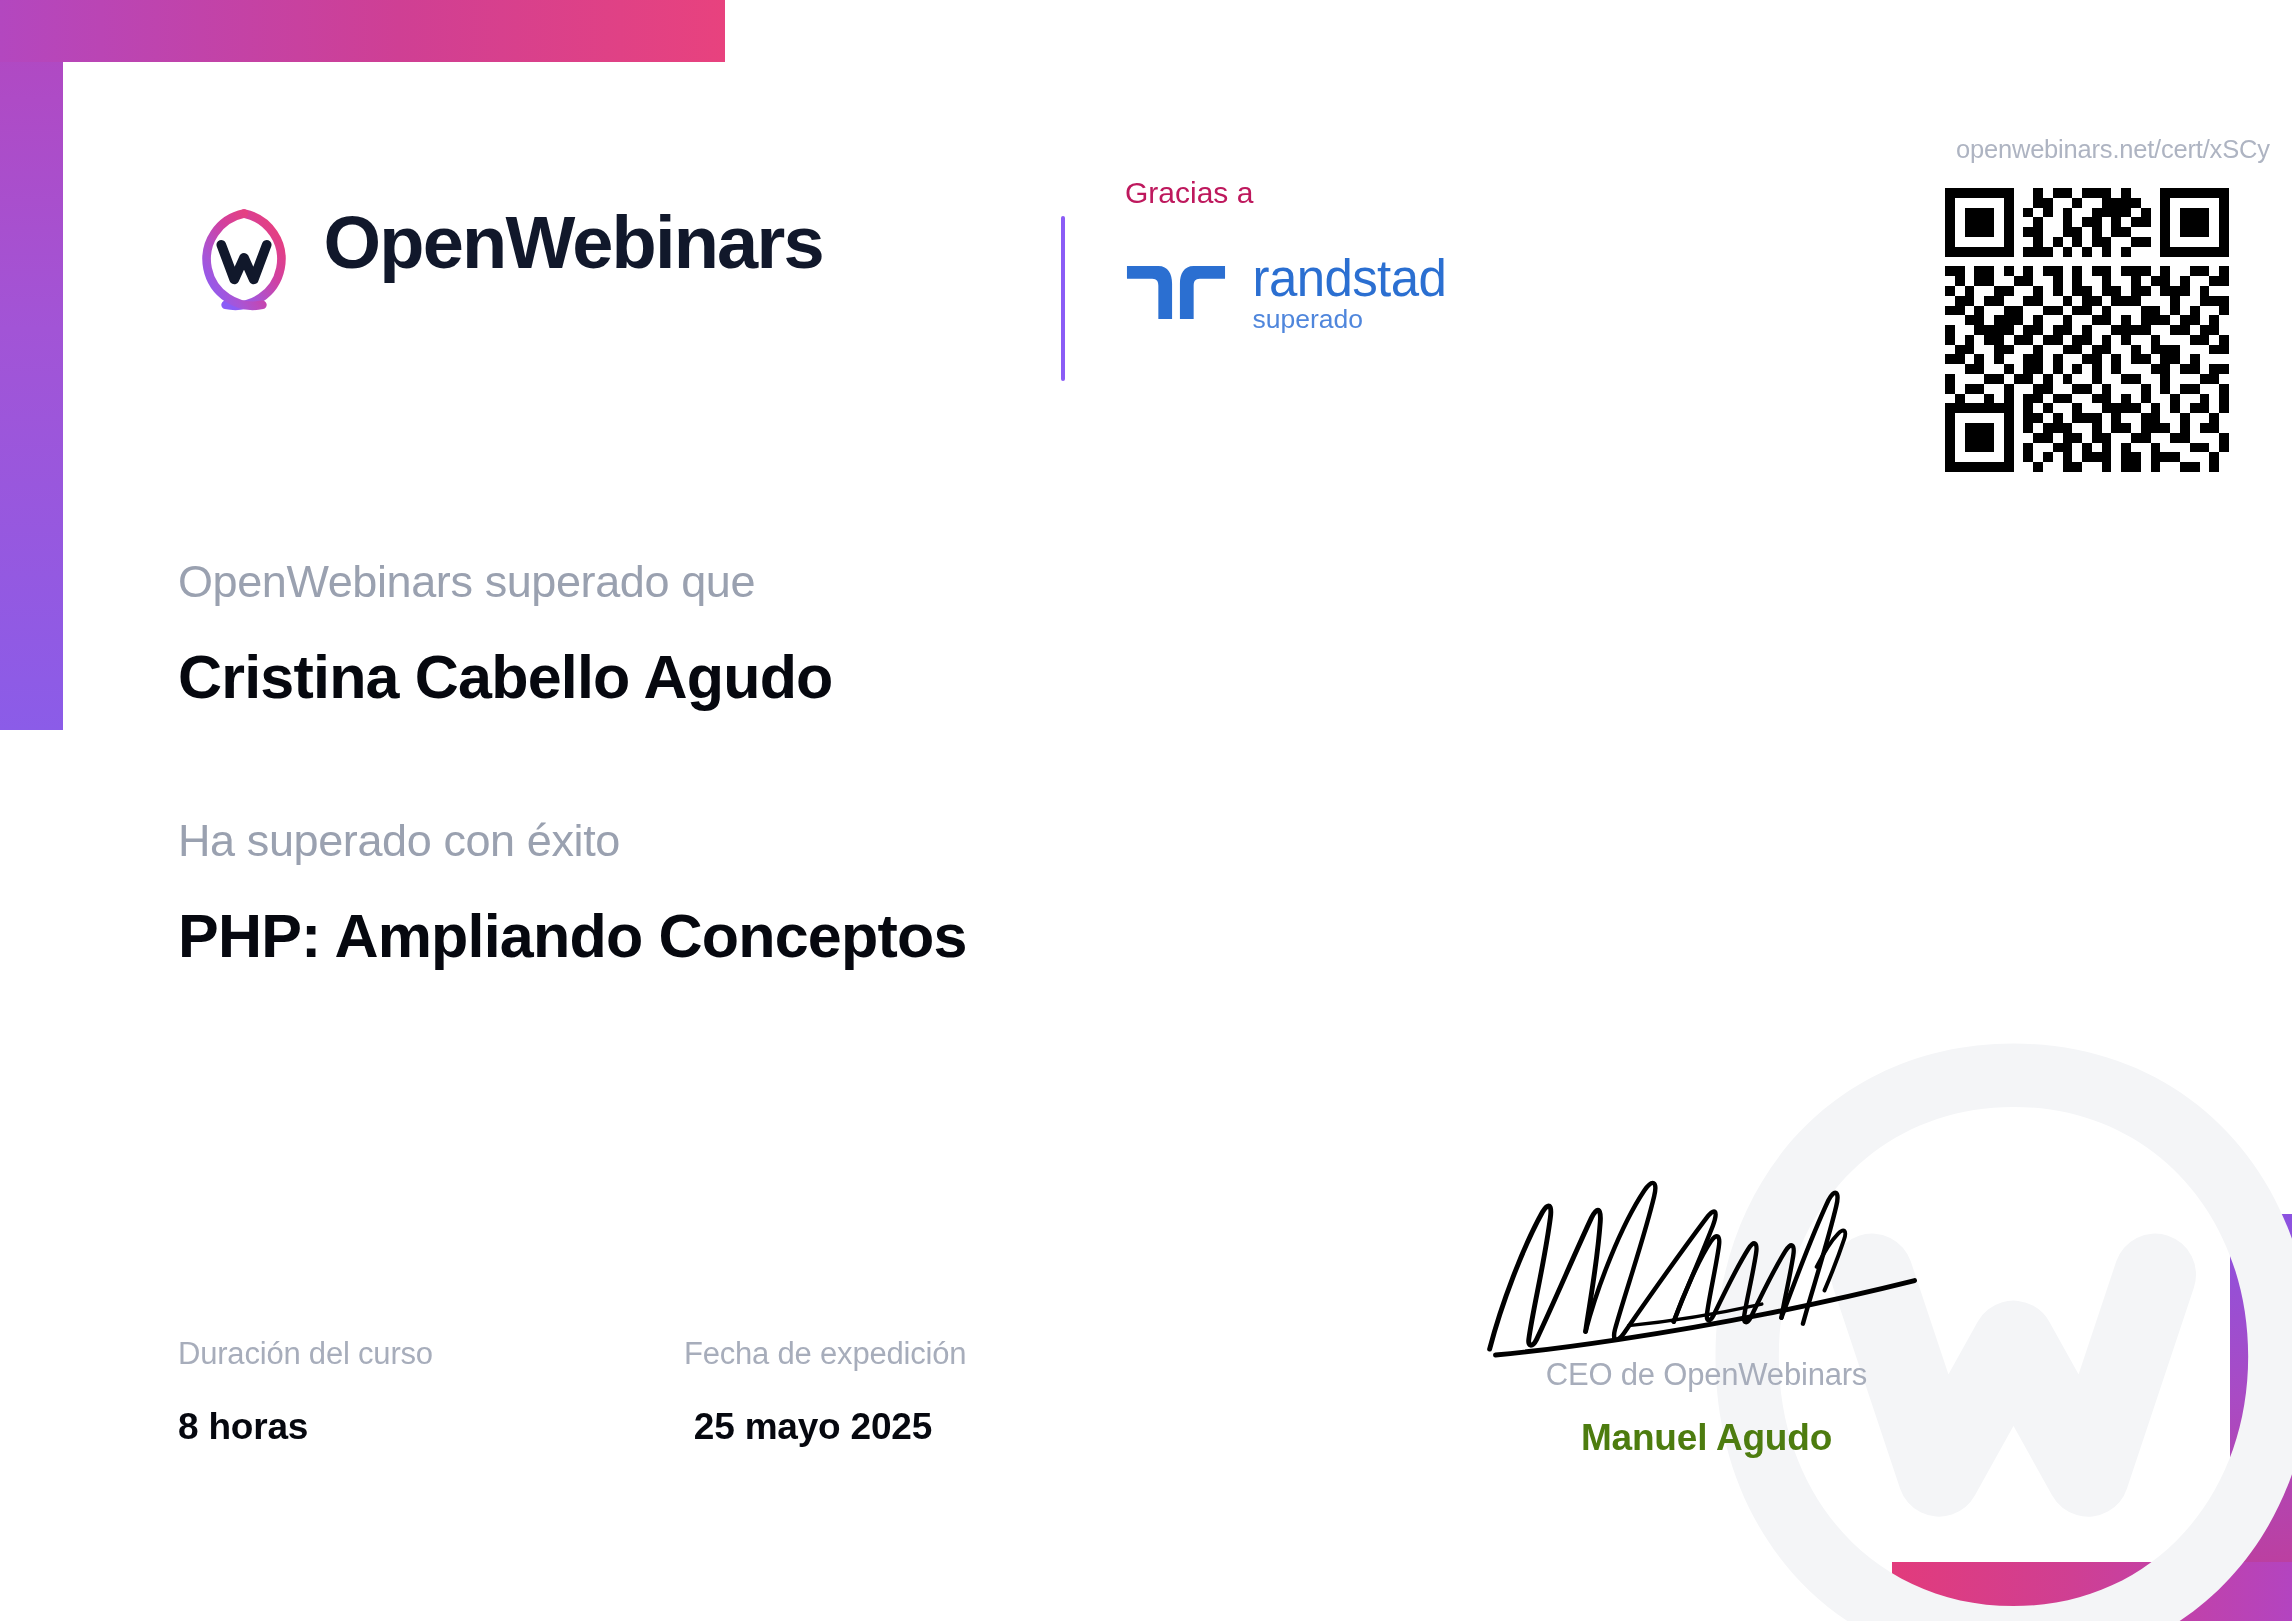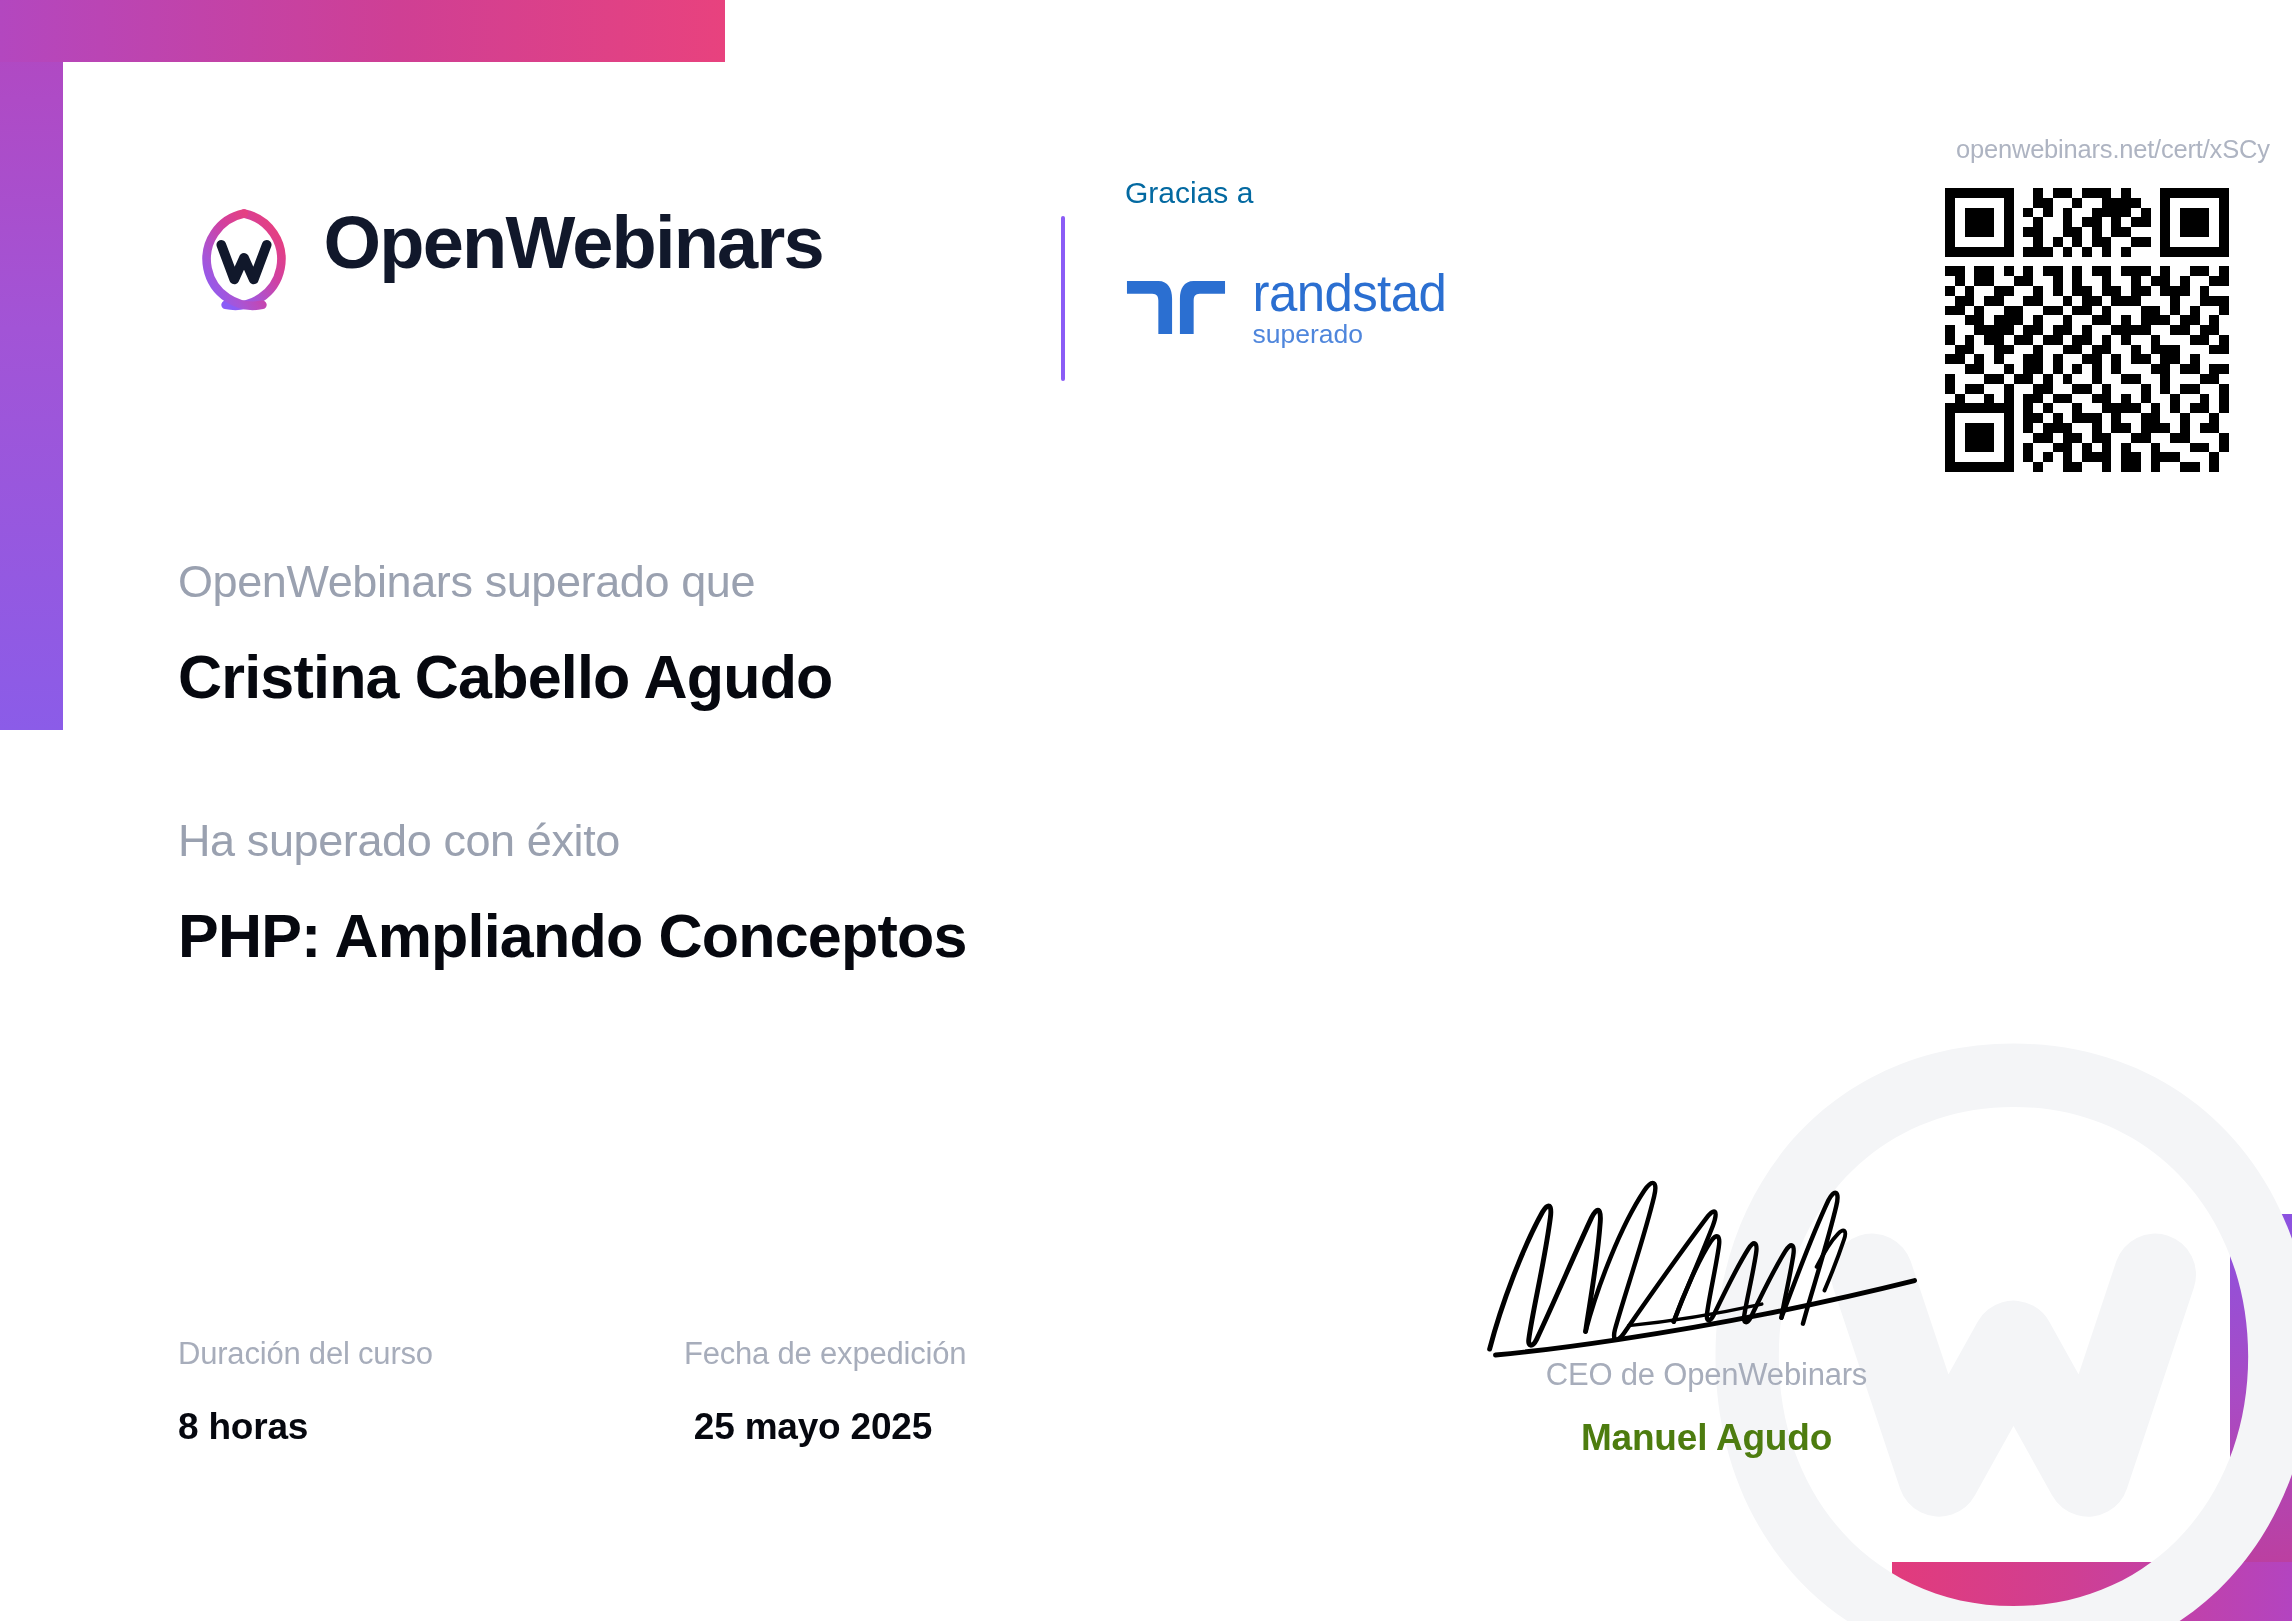--- a/index.html
+++ b/index.html
@@ -80,23 +80,23 @@
     top: 216px;
     width: 3.9px;
     height: 165px;
     background: #8b5cf6;
     border-radius: 2px;
   }
 
   .sponsor { position: absolute; left: 1125px; top: 178px; }
   .sponsor-label {
     font-size: 30px;
-    color: #0369a1;
-    line-height: 1;
-    margin-bottom: 60px;
+    color: #be185d;
+    line-height: 1;
+    margin-bottom: 45px;
     white-space: nowrap;
   }
   .sponsor-lockup { display: flex; align-items: center; gap: 25.5px; }
   .sponsor-mark { width: 102px; height: 61px; display: block; }
   .sponsor-text { line-height: 1; }
   .sponsor-name {
     font-size: 51px;
     color: #2b6fd1;
     letter-spacing: -0.6px;
     line-height: 1;

